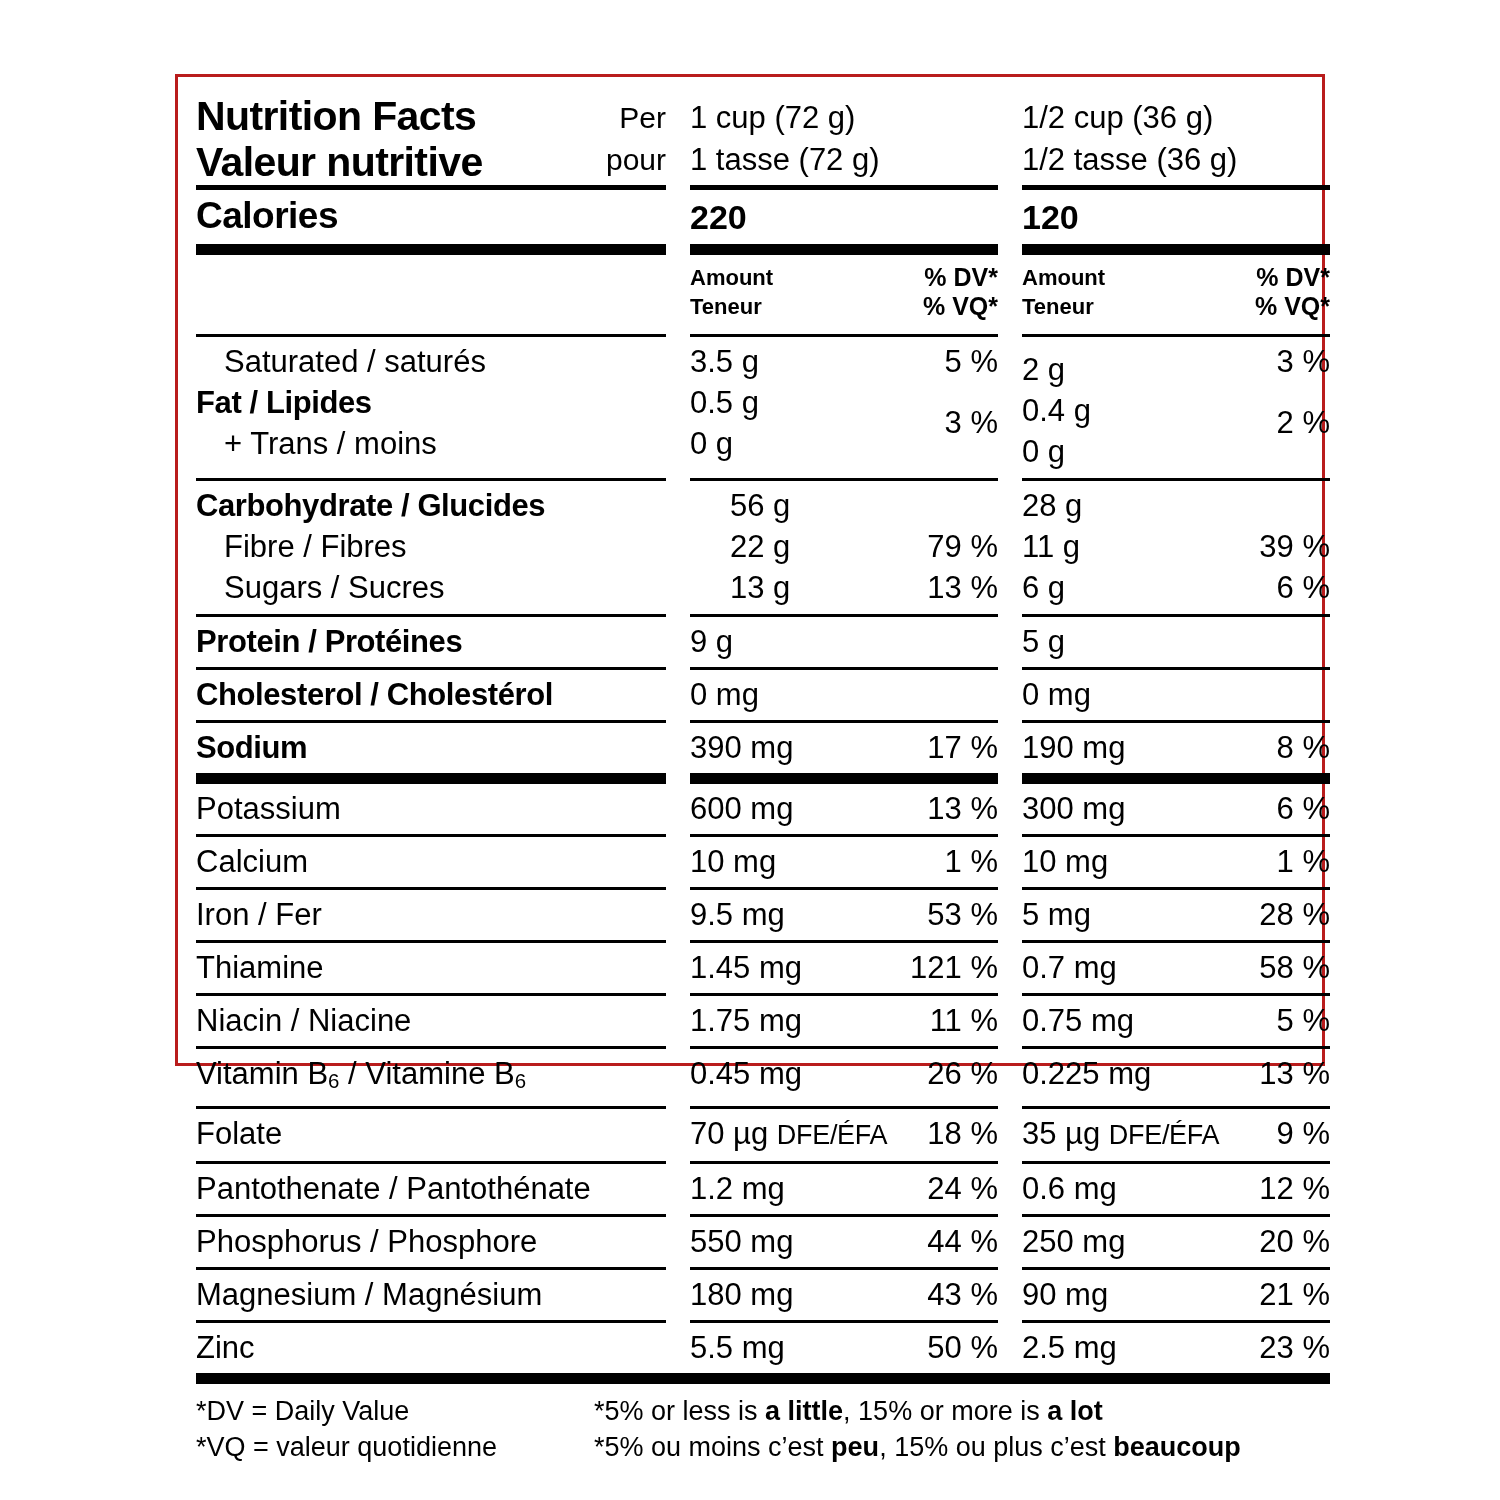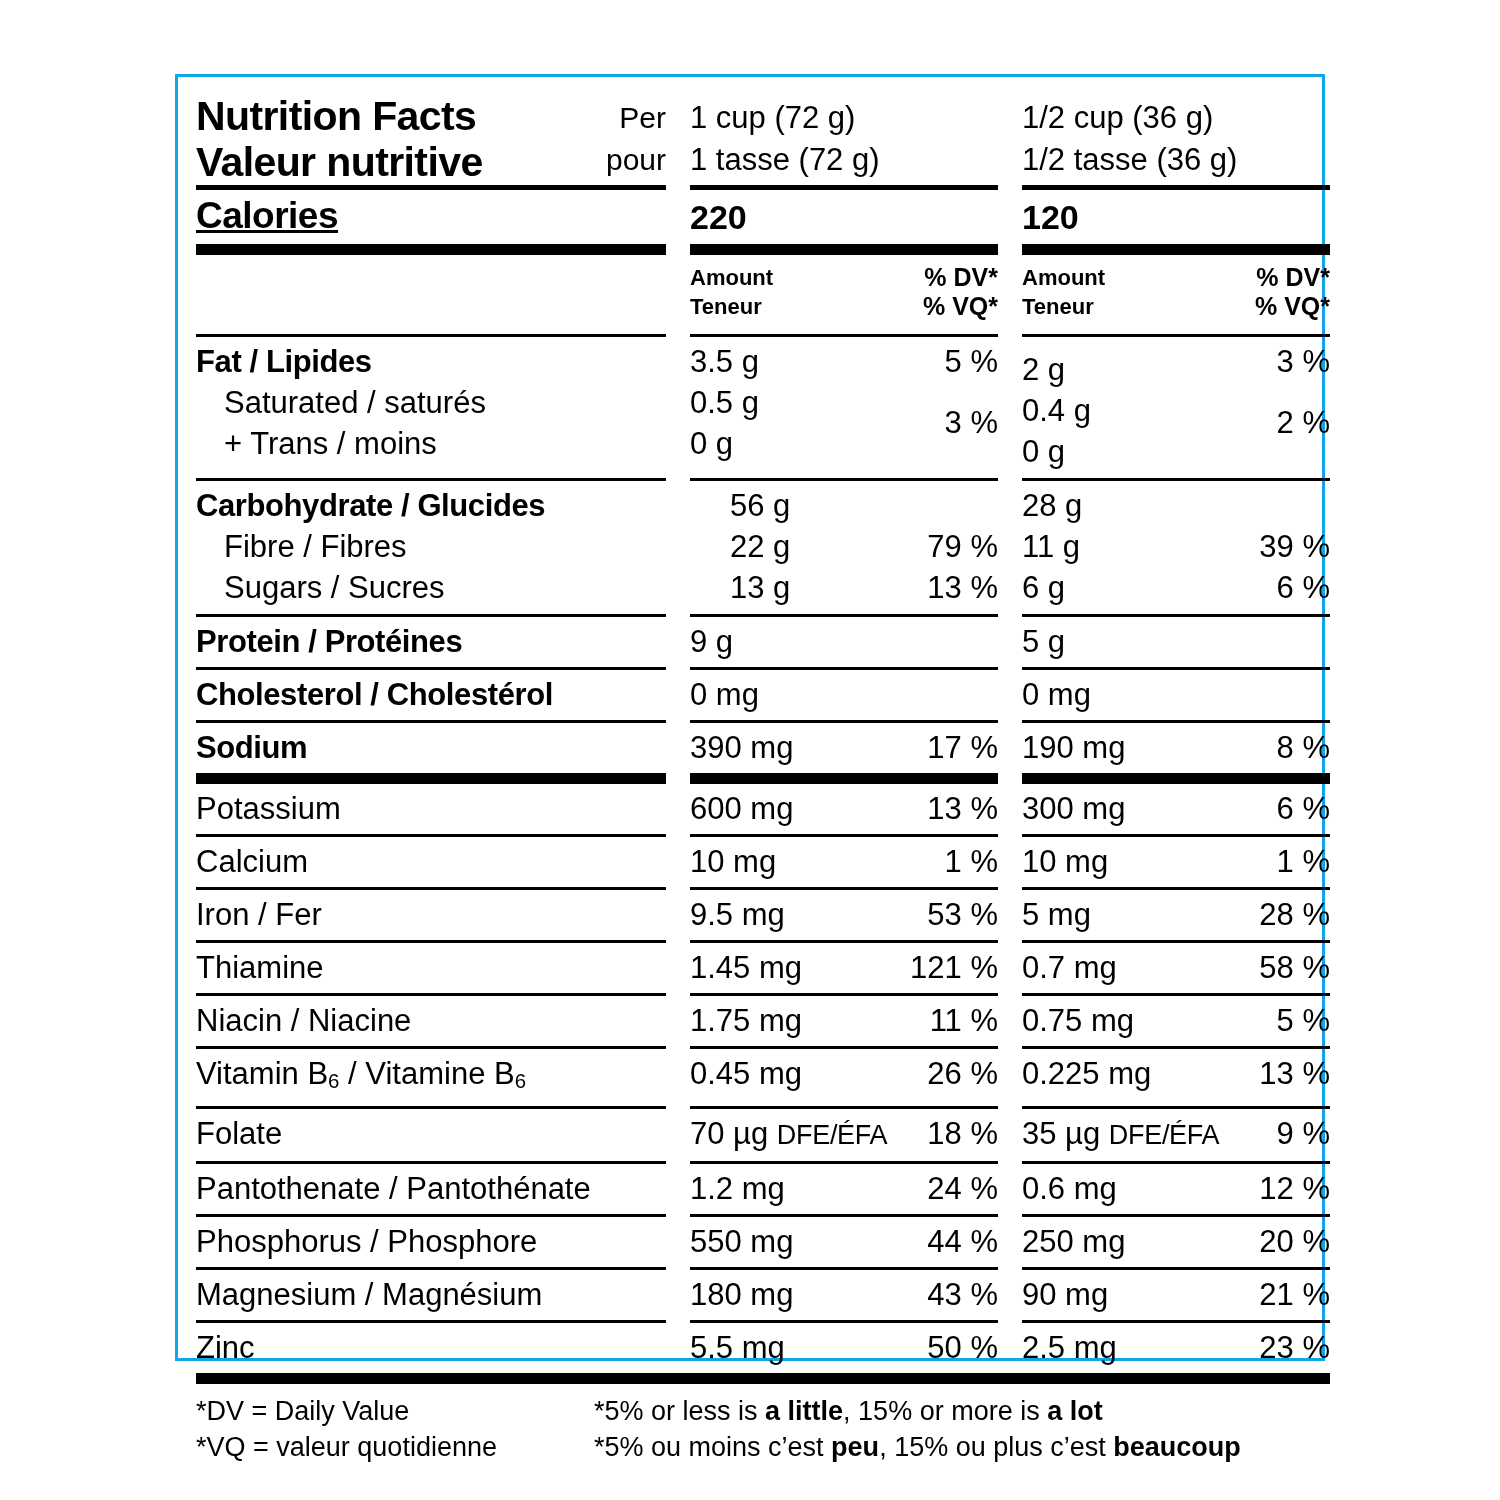--- a/index.html
+++ b/index.html
@@ -13,22 +13,22 @@
     font-family: "Liberation Sans", sans-serif;
     color: #000000;
     -webkit-font-smoothing: antialiased;
   }
 
   #nf-panel {
     position: absolute;
     left: 175px;
     top: 74px;
     width: 1150px;
-    height: 1287px;
-    border: 3px solid #0ea5e9;
+    height: 992px;
+    border: 3px solid #b91c1c;
     box-sizing: border-box;
     background: #fff;
   }
 
   .inner {
     position: absolute;
     left: 18px;
     top: 14px;
     right: 18px;
     bottom: 10px;
@@ -77,21 +77,20 @@
   .rule-thin { border-top: 3px solid #000; }
   .rule-med  { border-top: 5px solid #000; }
   .rule-thick{ border-top: 11px solid #000; }
 
   .cal-label {
     font-weight: bold;
     font-size: 37px;
     line-height: 40px;
     letter-spacing: -0.5px;
     padding: 6px 0 7px 0;
-    text-decoration: underline;
   }
   .cal-val {
     font-weight: bold;
     font-size: 34px;
     line-height: 40px;
     padding: 7px 0 7px 0;
   }
 
   .amt-hdr {
     font-weight: bold;
@@ -222,22 +221,22 @@
     <div class="grid" style="margin-top:13px;">
       <div class="cell rule-thin"></div>
       <div class="cell gap"></div>
       <div class="cell rule-thin" style="grid-column:3 / span 2;"></div>
       <div class="cell gap"></div>
       <div class="cell rule-thin" style="grid-column:6 / span 2;"></div>
     </div>
 
     <div class="grid">
       <div class="cell grp-lines" style="padding-top:4px;">
+        <div class="nlabel indent">Saturated / saturés</div>
         <div class="nlabel bold">Fat / Lipides</div>
-        <div class="nlabel indent">Saturated / saturés</div>
         <div class="nlabel indent">+ Trans / moins</div>
       </div>
       <div class="cell gap"></div>
       <div class="cell grp-lines" style="padding-top:4px;">
         <div class="nval">3.5 g</div>
         <div class="nval">0.5 g</div>
         <div class="nval">0 g</div>
       </div>
       <div class="cell grp-lines" style="padding-top:4px;">
         <div class="ndv">5 %</div>

